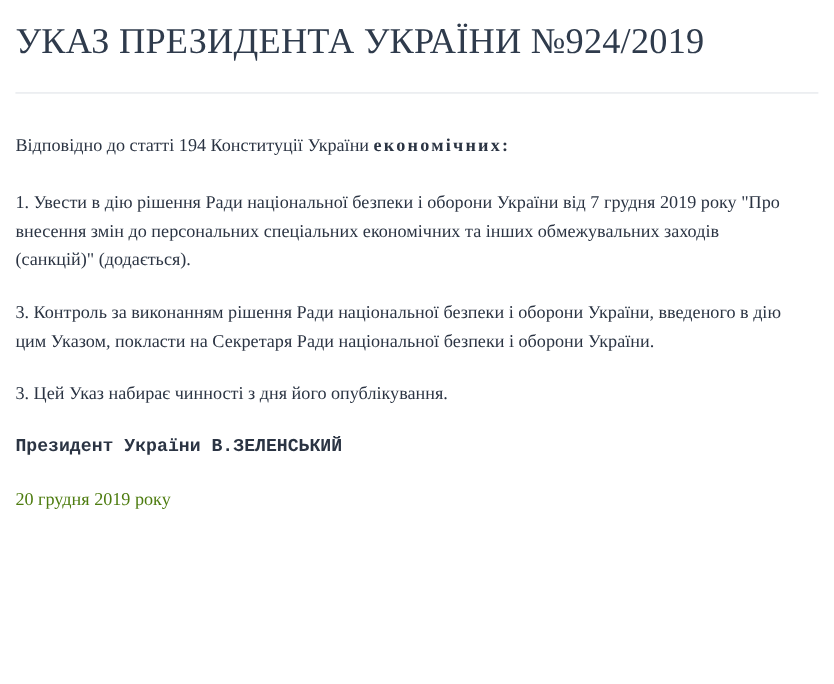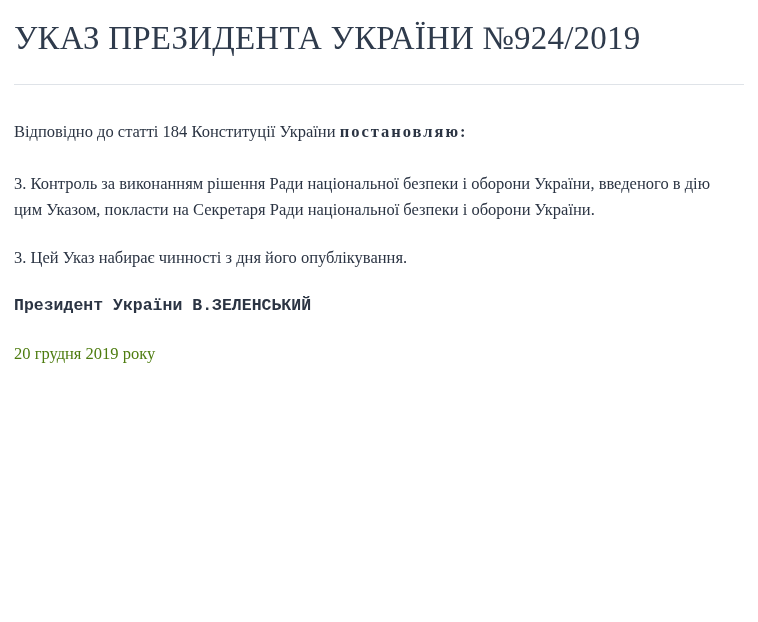--- a/index.html
+++ b/index.html
@@ -77,22 +77,23 @@
 </head>
 <body>
 
 <div class="page">
 
   <h1 class="doc-title">УКАЗ ПРЕЗИДЕНТА УКРАЇНИ №924/2019</h1>
 
 
   <hr class="divider">
 
-  <p class="body-text intro"><span>Відповідно до статті 184 Конституції України </span><span class="spaced-bold">постановляю:</span></p>
+  <p class="body-text intro"><span>Відповідно до статті 194 Конституції України </span><span class="spaced-bold">економічних:</span></p>
 
+  <p class="body-text">1. Увести в дію рішення Ради національної безпеки і оборони України від 7 грудня 2019 року "Про внесення змін до персональних спеціальних економічних та інших обмежувальних заходів (санкцій)" (додається).</p>
   <p class="body-text">3. Контроль за виконанням рішення Ради національної безпеки і оборони України, введеного в дію цим Указом, покласти на Секретаря Ради національної безпеки і оборони України.</p>
   <p class="body-text">3. Цей Указ набирає чинності з дня його опублікування.</p>
 
   <p class="signature">Президент України В.ЗЕЛЕНСЬКИЙ</p>
 
   <p class="date-line">20 грудня 2019 року</p>
 
 </div>
 
 </body></html>

